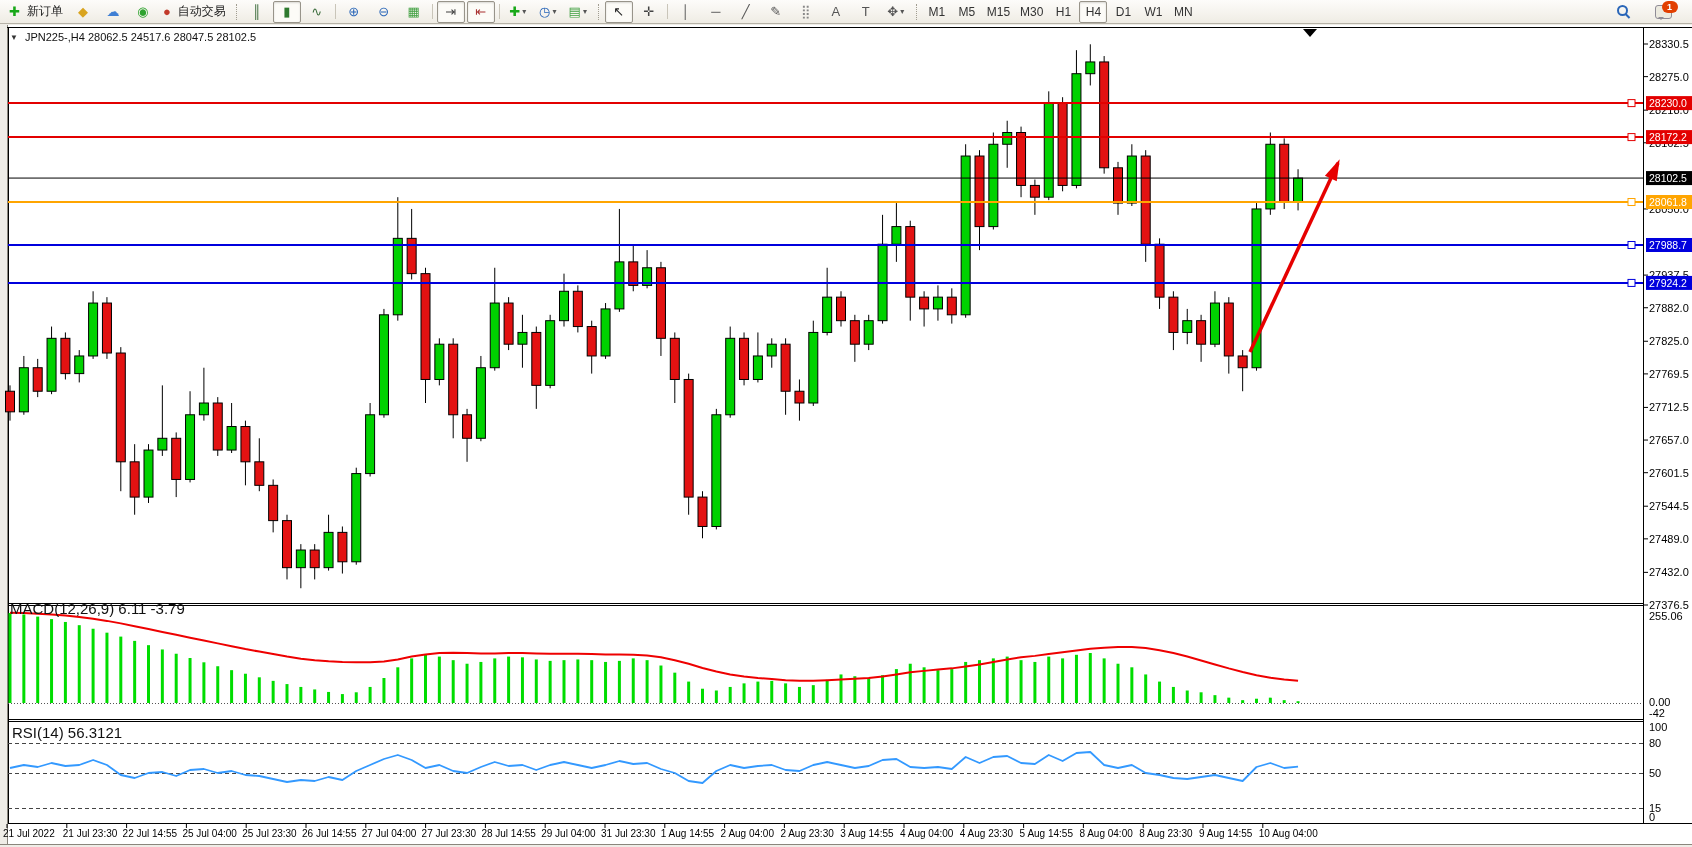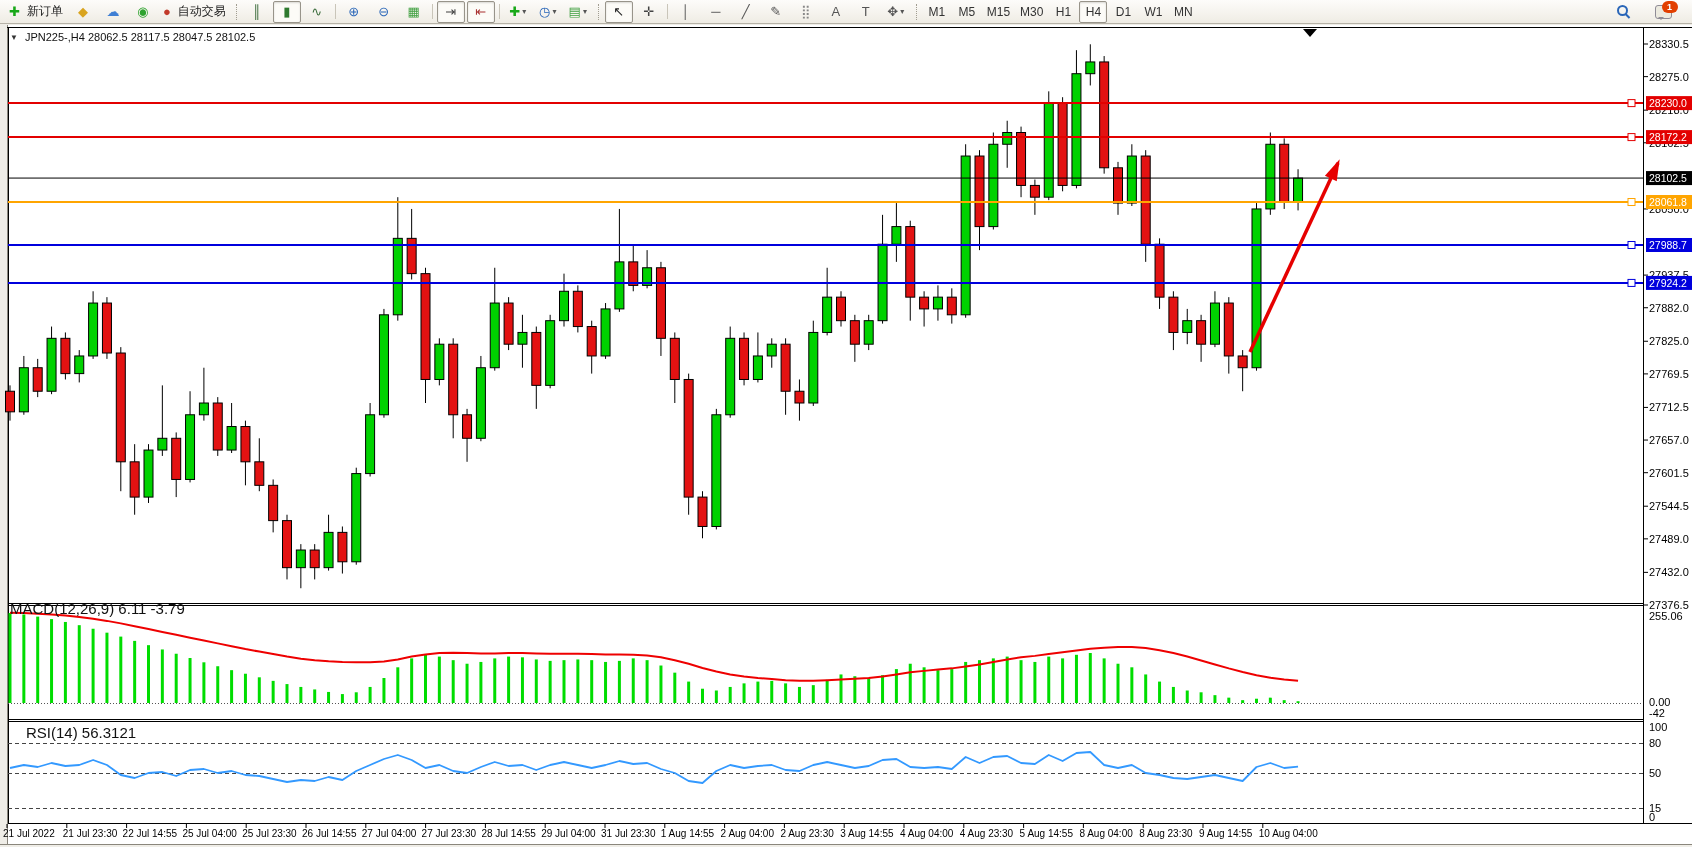--- a/index.html
+++ b/index.html
@@ -31,21 +31,21 @@
        border:3px solid transparent;border-top-color:#8f8c96}
   .badge{position:absolute;top:-5px;right:-7px;background:#e23f00;color:#fff;font-size:9px;
        min-width:12px;height:12px;border-radius:7px;display:flex;align-items:center;
        justify-content:center;padding:0 2px;font-weight:bold}
   #chart-svg{position:absolute;left:0;top:0;z-index:1}
   .chart-title{position:absolute;left:10px;top:31px;z-index:3;display:flex;
        align-items:center;gap:7px;font-size:11px;color:#111}
   .collapse{font-size:8px;color:#333;cursor:default}
   .panel-label{position:absolute;z-index:3;font-size:15px;color:#111}
   #macd-label{left:10px;top:600px}
-  #rsi-label{left:26px;top:724px}
+  #rsi-label{left:12px;top:724px}
 </style>
 </head>
 <body>
 
 <div id="app">
   <div id="toolbar">
       <div class="tbtn">
         <span class="glyph" style="color: rgb(24, 168, 24);">✚</span>
         <span class="tlabel">新订单</span>
       </div>
@@ -582,17 +582,17 @@
       <line x1="1143.2" y1="824" x2="1143.2" y2="828" stroke="#000"></line>
       <text x="1139.2" y="837" font-family="&quot;Liberation Sans&quot;,sans-serif" font-size="10">8 Aug 23:30</text>
       <line x1="1203" y1="824" x2="1203" y2="828" stroke="#000"></line>
       <text x="1199" y="837" font-family="&quot;Liberation Sans&quot;,sans-serif" font-size="10">9 Aug 14:55</text>
       <line x1="1262.8" y1="824" x2="1262.8" y2="828" stroke="#000"></line>
       <text x="1258.8" y="837" font-family="&quot;Liberation Sans&quot;,sans-serif" font-size="10">10 Aug 04:00</text>
     </svg>
 
   <div class="chart-title">
     <span class="collapse">▼</span>
-    <span>JPN225-,H4  28062.5 28117.5 28047.5 28102.5</span>
+    <span>JPN225-,H4  28062.5 24517.6 28047.5 28102.5</span>
   </div>
   <div class="panel-label" id="macd-label">MACD(12,26,9) 6.11 -3.79</div>
   <div class="panel-label" id="rsi-label">RSI(14) 56.3121</div>
 </div>
 
 </body></html>

